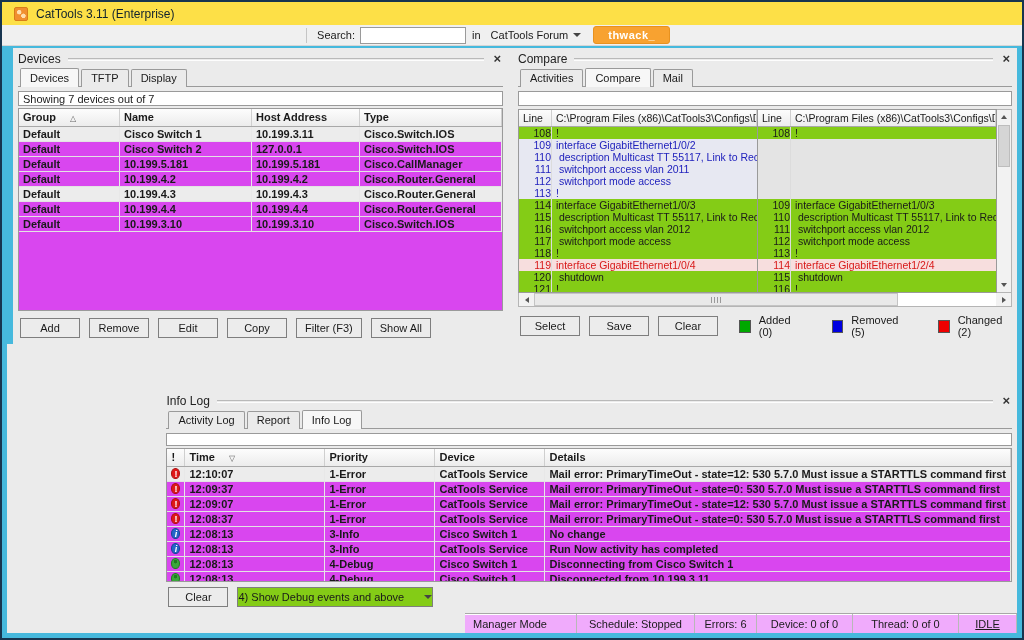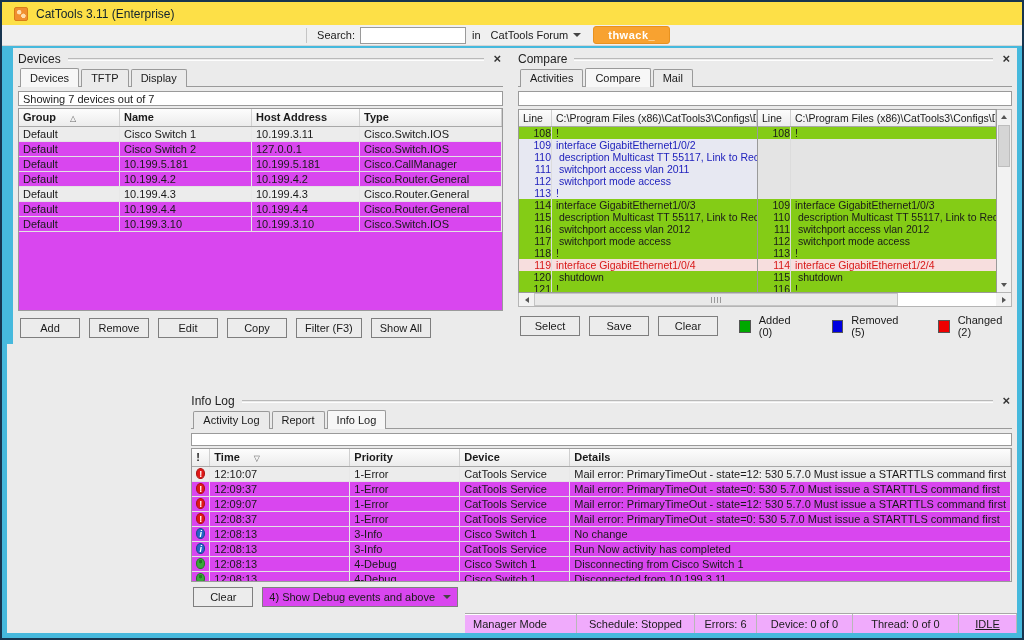--- a/index.html
+++ b/index.html
@@ -56,21 +56,21 @@
   .band { border:1px solid #9a9a9a; background:#fff; height:15px; margin-top:4px; padding:1px 4px;
           line-height:12px; flex:0 0 auto; overflow:hidden; }
 
   
   .listbox { border:1px solid #9a9a9a; background:#d946ef; margin-top:2px; flex:1; display:flex;
              flex-direction:column; overflow:hidden; }
   .lhead { display:grid; background:linear-gradient(#fdfdfd,#ececec); border-bottom:1px solid #a8a8a8;
            font-weight:bold; flex:0 0 auto; }
   .lhead > div { padding:2px 4px; border-right:1px solid #cfcfcf; white-space:nowrap; overflow:hidden; height:17px; }
   .lrows { flex:1; overflow:hidden; }
-  .lrow { display:grid; height:15px; border-bottom:1px solid #e3e3e3; }
+  .lrow { display:grid; height:15px; border-bottom:1px solid #e3e3e3;font-weight:bold; }
   .lrow > div { padding:0 4px; border-right:1px solid #e8e8e8; white-space:nowrap; overflow:hidden; line-height:14px; }
   .lrow.shaded { background:#ececec; }
   .dev-grid { grid-template-columns:101px 132px 108px 1fr; }
   .log-grid { grid-template-columns:18px 140px 110px 110px 1fr; }
   .sort-glyph { font-size:8px; color:#666; margin-left:14px; font-weight:normal; }
 
   
   .btn-row { display:flex; align-items:center; padding:7px 0 6px 2px; flex:0 0 auto; }
   .btn { min-width:60px; text-align:center; border:1px solid #7e7e7e; background:#ececec;
          padding:3px 8px; margin-right:9px; font-size:11px; }
@@ -120,22 +120,22 @@
               color:#fff; font-size:9px; font-weight:bold; text-align:center; line-height:11px; }
   .icon-error { background:#e01818; border:1px solid #a80f0f; }
   .icon-error::after { content:"!"; }
   .icon-info  { background:#2465c8; border:1px solid #16458f; }
   .icon-info::after { content:"i"; font-style:italic; }
   .icon-debug { background:#3aa83a; border:1px solid #1f7a1f;
                 background-image:radial-gradient(circle at 50% 30%, #1f7a1f 0 1.5px, transparent 2px); }
   .icon-cell { border-right:1px solid #e8e8e8; display:flex; justify-content:center; }
 
   .clear-row { display:flex; align-items:center; padding:5px 0 6px 2px; flex:0 0 auto; }
-  .filter-select { display:flex; align-items:center; border:1px solid #7e7e7e; background:#d946ef;
-                   height:20px; padding:0 6px; width:196px; justify-content:space-between; }
+  .filter-select { display:flex; align-items:center; border:1px solid #7e7e7e; background:#84cc16;
+                   height:20px; padding:0 0; width:196px; justify-content:space-between; }
 
   
   .statusbar { height:20px; border-top:1px solid #a8a8a8; box-shadow:inset 0 1px 0 #fdfdfd;
                background:#f0abfc; display:flex; align-items:stretch; flex:0 0 auto; }
   .status-seg { display:flex; align-items:center; padding:0 8px; border-right:1px solid #b8b8b8;
                 white-space:nowrap; overflow:hidden; }
   .status-seg:nth-child(1){ width:112px; }
   .status-seg:nth-child(2){ width:118px; justify-content:center; }
   .status-seg:nth-child(3){ width:62px;  justify-content:center; }
   .status-seg:nth-child(4){ width:96px;  justify-content:center; }

